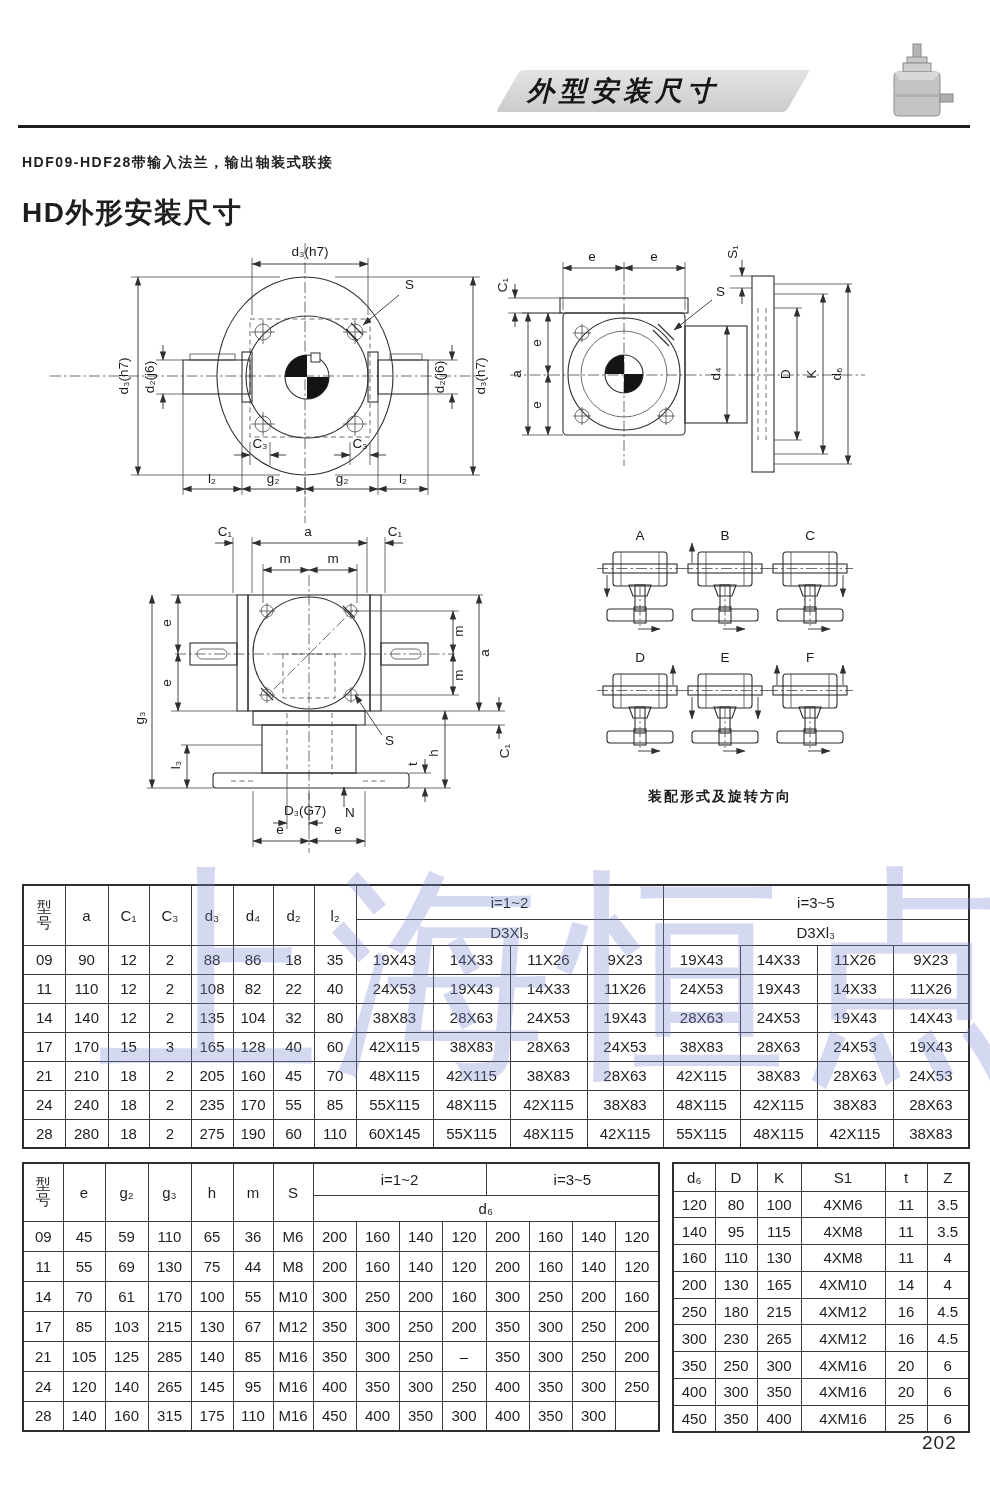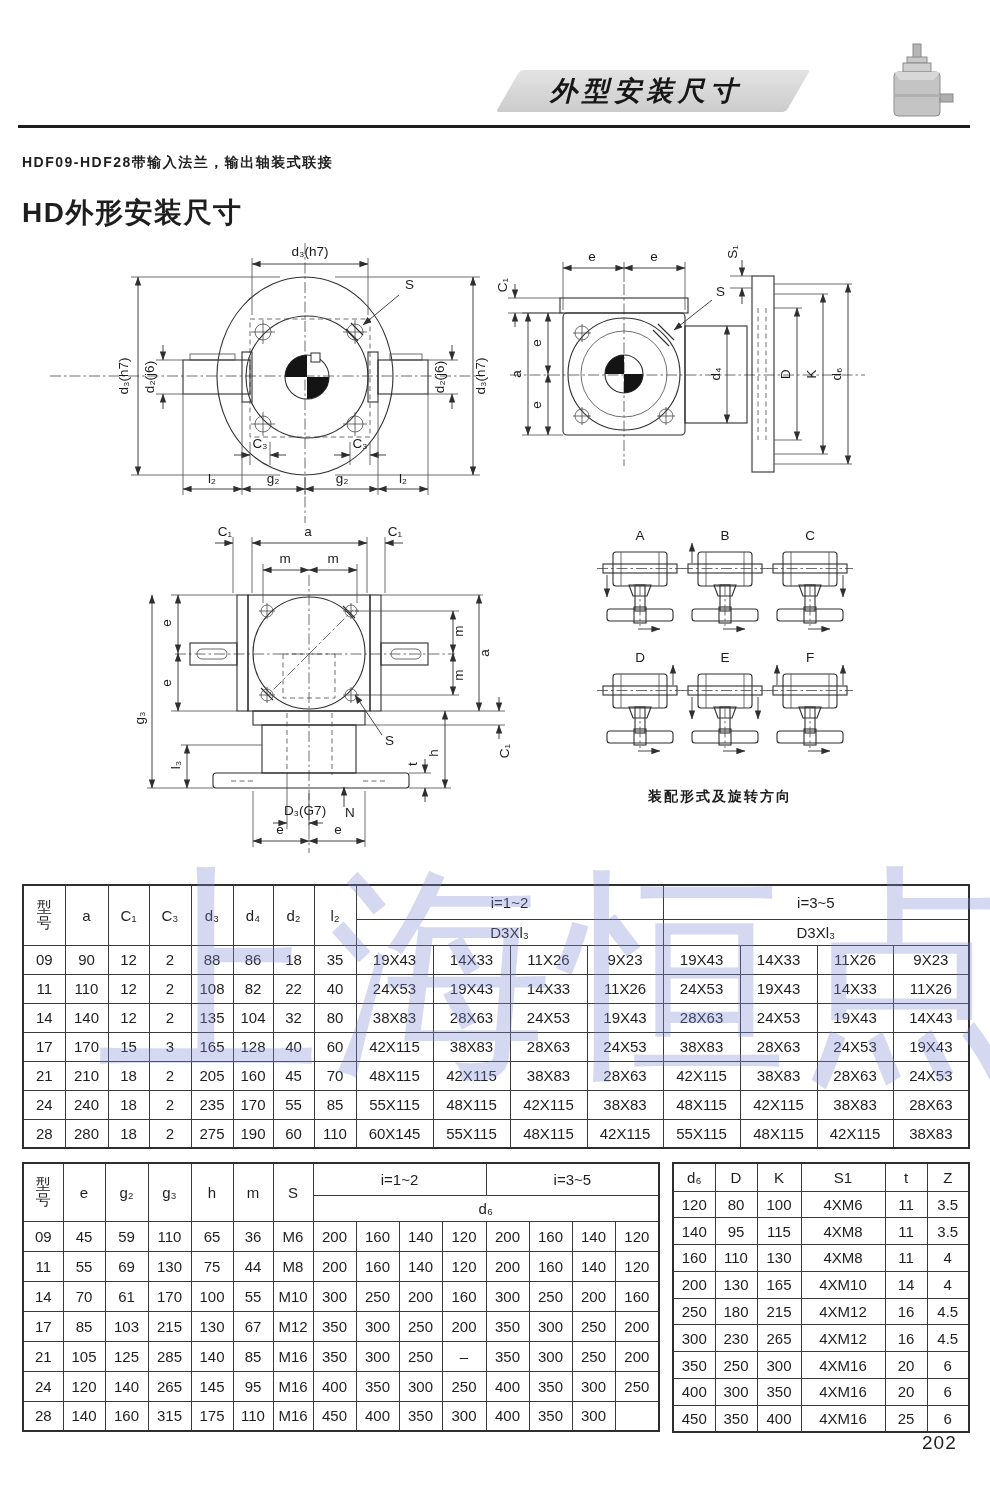--- a/index.html
+++ b/index.html
@@ -1,21 +1,21 @@
 <!DOCTYPE html>
 <html><head>
 <meta charset="utf-8">
 <style>
   html,body{margin:0;padding:0;background:#e8e8e8;}
   #page{position:relative;width:990px;height:1496px;background:#ffffff;margin:0 auto;
         font-family:"Liberation Sans","DejaVu Sans",sans-serif;color:#1e1e1e;overflow:hidden;}
   
   .banner{position:absolute;left:508px;top:70px;width:290px;height:42px;
           background:linear-gradient(#e3e3e3,#cccccc);transform:skewX(-30deg);border-radius:3px;}
-  .banner-text{position:absolute;left:512px;top:73px;width:268px;text-align:center;
+  .banner-text{position:absolute;left:489px;top:73px;width:268px;text-align:center;
                font-size:27px;font-weight:bold;font-style:italic;letter-spacing:5px;color:#161616;}
   .rule{position:absolute;left:18px;top:125px;width:952px;height:3px;background:#1d1d1d;}
   .title1{position:absolute;left:22px;top:154px;font-size:14px;font-weight:bold;letter-spacing:1.5px;}
   .title2{position:absolute;left:22px;top:194px;font-size:28px;font-weight:bold;letter-spacing:1.5px;}
   .pagenum{position:absolute;left:922px;top:1432px;font-size:19px;letter-spacing:1px;}
   
   .watermark{position:absolute;left:96px;top:862px;width:880px;font-size:225px;line-height:1;
              font-weight:normal;color:rgba(128,138,214,0.33);letter-spacing:8px;z-index:5;
              pointer-events:none;white-space:nowrap;}
   

